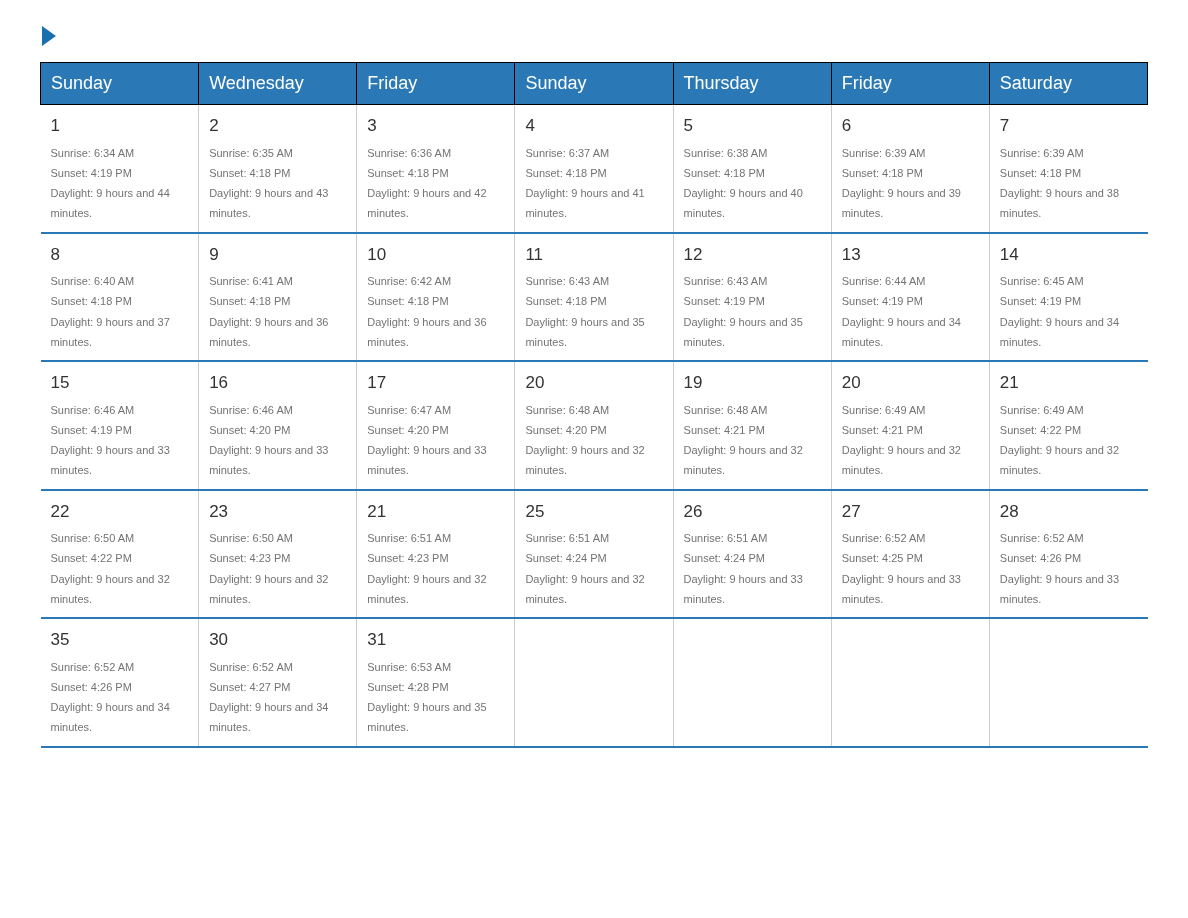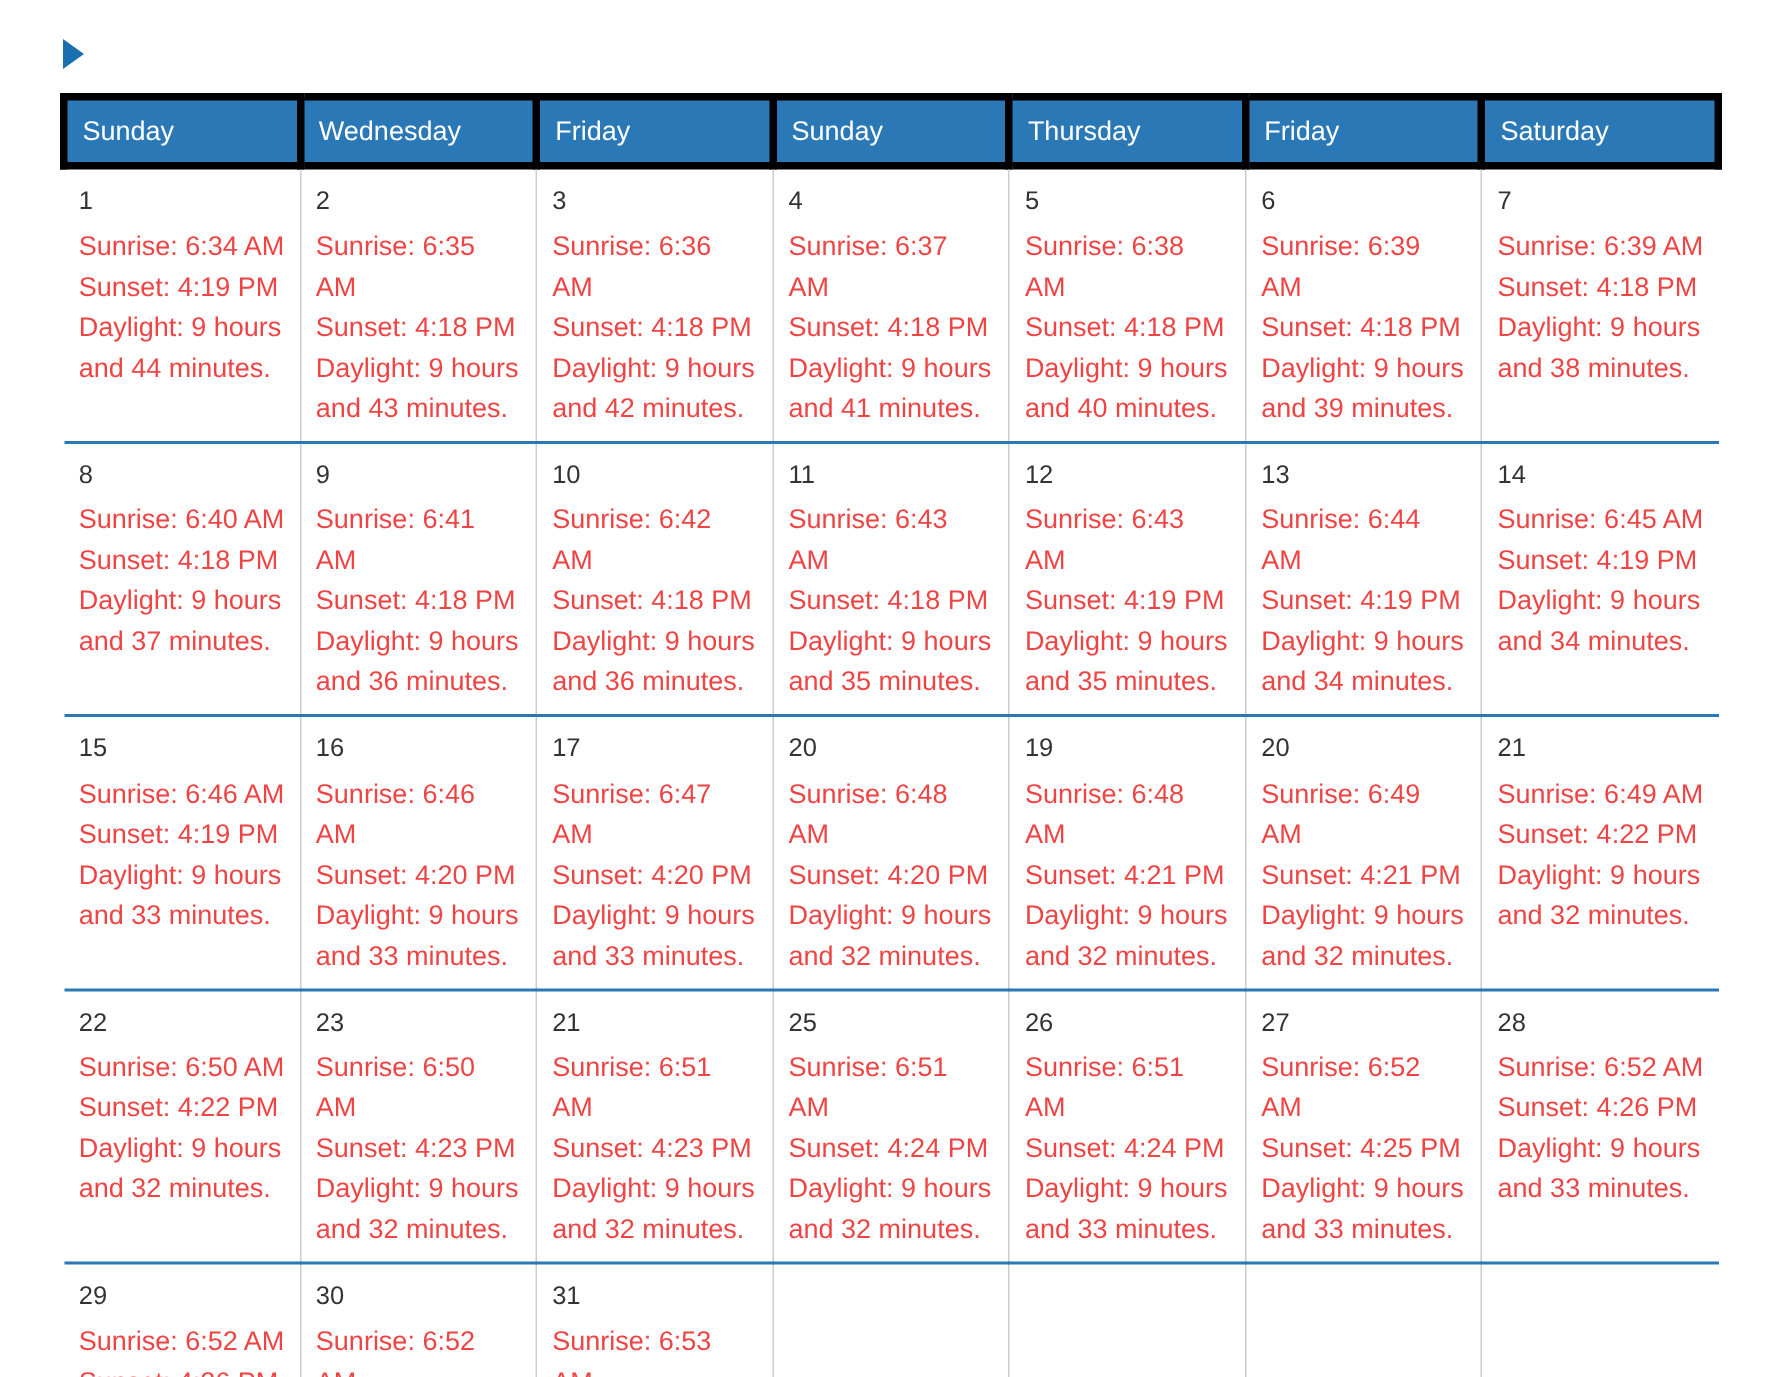--- a/index.html
+++ b/index.html
@@ -65,21 +65,21 @@
     }
     thead tr {
       background-color: #2a78b5;
       color: white;
     }
     thead th {
       padding: 10px 10px;
       text-align: left;
       font-size: 18px;
       font-weight: normal;
-      border: 5px solid #000000;
+      border: 1px solid #000000;
     }
     tbody tr {
       border-bottom: 2px solid #2a78b5;
     }
     tbody td {
       vertical-align: top;
       padding: 8px 10px;
       font-size: 13.5px;
       color: #333;
       line-height: 1.5;
@@ -89,22 +89,22 @@
     tbody td:last-child {
       border-right: none;
     }
     .day-num {
       font-size: 17px;
       font-weight: normal;
       margin-bottom: 4px;
       display: block;
     }
     .day-info {
-      font-size: 18px;
-      color: #ef4444;
+      font-size: 11px;
+      color: #737373;
     }
   </style>
 </head>
 <body>
 
 <div class="header">
   <div class="logo">
     <div class="logo-text">
       <span class="logo-general"></span>
       <div class="logo-arrow"></div>
@@ -160,21 +160,21 @@
       <tr>
         <td><span class="day-num">22</span><span class="day-info">Sunrise: 6:50 AM<br>Sunset: 4:22 PM<br>Daylight: 9 hours and 32 minutes.</span></td>
         <td><span class="day-num">23</span><span class="day-info">Sunrise: 6:50 AM<br>Sunset: 4:23 PM<br>Daylight: 9 hours and 32 minutes.</span></td>
         <td><span class="day-num">21</span><span class="day-info">Sunrise: 6:51 AM<br>Sunset: 4:23 PM<br>Daylight: 9 hours and 32 minutes.</span></td>
         <td><span class="day-num">25</span><span class="day-info">Sunrise: 6:51 AM<br>Sunset: 4:24 PM<br>Daylight: 9 hours and 32 minutes.</span></td>
         <td><span class="day-num">26</span><span class="day-info">Sunrise: 6:51 AM<br>Sunset: 4:24 PM<br>Daylight: 9 hours and 33 minutes.</span></td>
         <td><span class="day-num">27</span><span class="day-info">Sunrise: 6:52 AM<br>Sunset: 4:25 PM<br>Daylight: 9 hours and 33 minutes.</span></td>
         <td><span class="day-num">28</span><span class="day-info">Sunrise: 6:52 AM<br>Sunset: 4:26 PM<br>Daylight: 9 hours and 33 minutes.</span></td>
       </tr>
       <tr>
-        <td><span class="day-num">29</span><span class="day-info">Sunrise: 6:52 AM<br>Sunset: 4:26 PM<br>Daylight: 9 hours and 34 minutes.</span></td>
+        <td><span class="day-num">35</span><span class="day-info">Sunrise: 6:52 AM<br>Sunset: 4:26 PM<br>Daylight: 9 hours and 34 minutes.</span></td>
         <td><span class="day-num">30</span><span class="day-info">Sunrise: 6:52 AM<br>Sunset: 4:27 PM<br>Daylight: 9 hours and 34 minutes.</span></td>
         <td><span class="day-num">31</span><span class="day-info">Sunrise: 6:53 AM<br>Sunset: 4:28 PM<br>Daylight: 9 hours and 35 minutes.</span></td>
         <td></td>
         <td></td>
         <td></td>
         <td></td>
       </tr>
     </tbody>
 </table>
 

